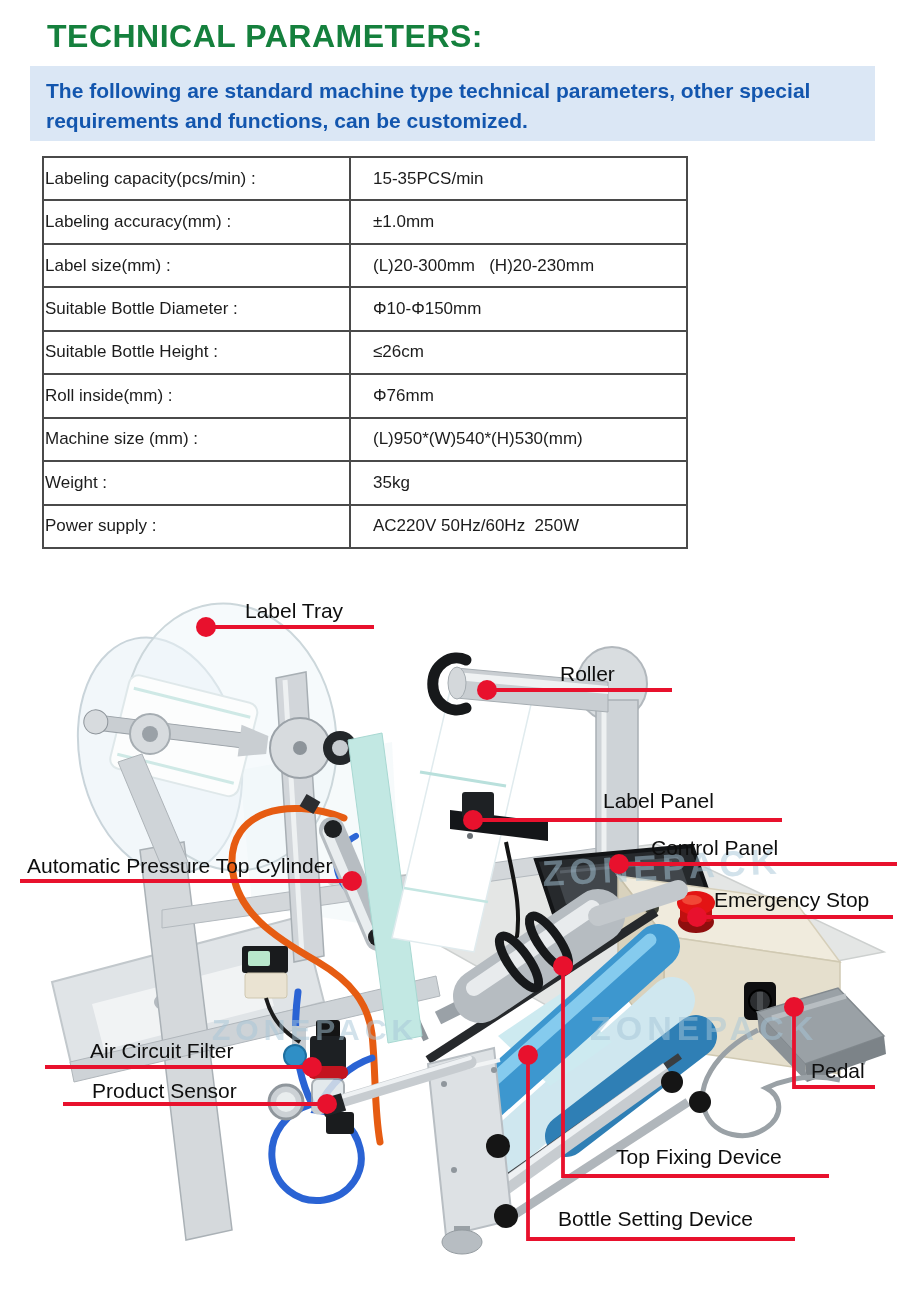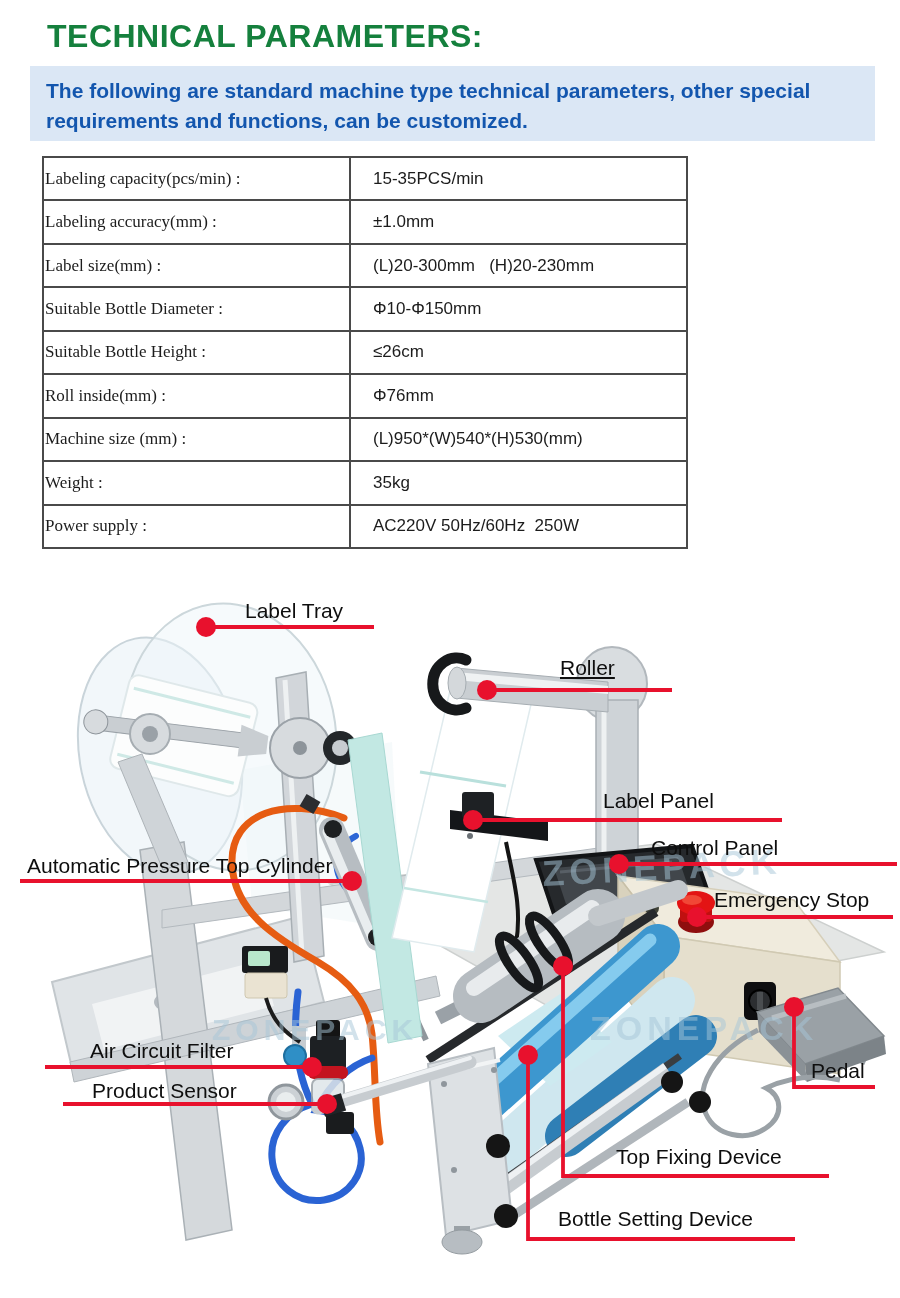--- a/index.html
+++ b/index.html
@@ -21,21 +21,21 @@
   }
   .spec-table-wrap{
     position:absolute;left:42px;top:156px;width:646px;height:393px;
   }
   .spec-table-wrap table{
     width:100%;height:100%;border-collapse:collapse;table-layout:fixed;
   }
   .spec-table-wrap td{
     border:2px solid #4a4a4a;font-size:17px;color:#1c1c1c;vertical-align:middle;
   }
-  td.label-cell{width:303px;font-family:Liberation Serif, serif;}
+  td.label-cell{width:303px;}
   td.value-cell{padding-left:22px;white-space:pre;}
   .diagram{
     position:absolute;left:0;top:580px;width:900px;height:718px;
   }
   .diagram svg{position:absolute;left:0;top:0;}
   .callout-label{
     position:absolute;font-size:21px;color:#0e0e0e;white-space:nowrap;
   }
   .wm{
     font-weight:bold;fill:rgba(165,198,216,0.5);letter-spacing:5px;
@@ -329,21 +329,21 @@
           </g>
           <g>
             <polyline points="528,1055 528,1239 795,1239" fill="none" stroke="#e8112d" stroke-width="3.8"></polyline>
             <circle cx="528" cy="1055" r="10" fill="#e8112d"></circle>
           </g>
         </g>
     </svg>
 
     <div id="callout-labels">
         <div class="callout-label" style="left: 245px; top: 19px;">Label Tray</div>
-        <div class="callout-label" style="left: 560px; top: 76px; text-decoration: underline;">Roller</div>
+        <div class="callout-label" style="left: 560px; top: 82px;">Roller</div>
         <div class="callout-label" style="left: 603px; top: 209px;">Label Panel</div>
         <div class="callout-label" style="left: 651px; top: 256px;">Control Panel</div>
         <div class="callout-label" style="left: 714px; top: 308px;">Emergency Stop</div>
         <div class="callout-label" style="left: 27px; top: 274px;">Automatic Pressure Top Cylinder</div>
         <div class="callout-label" style="left: 90px; top: 459px;">Air Circuit Filter</div>
         <div class="callout-label" style="left: 92px; top: 499px;">Product Sensor</div>
         <div class="callout-label" style="left: 811px; top: 479px;">Pedal</div>
         <div class="callout-label" style="left: 616px; top: 565px;">Top Fixing Device</div>
         <div class="callout-label" style="left: 558px; top: 627px;">Bottle Setting Device</div>
       </div>

